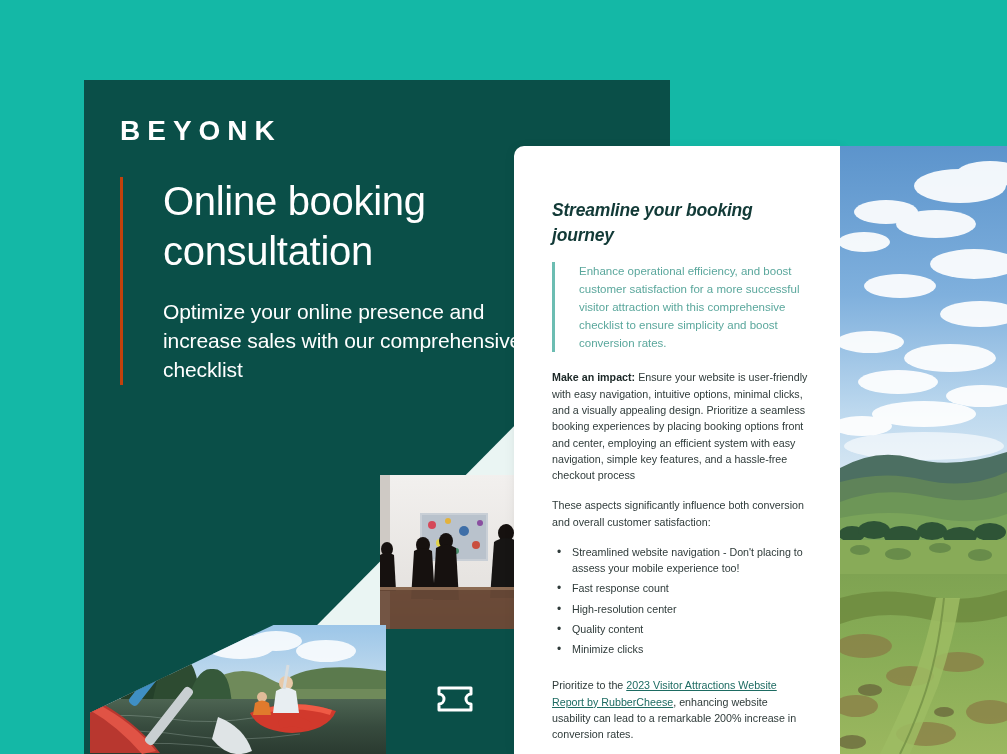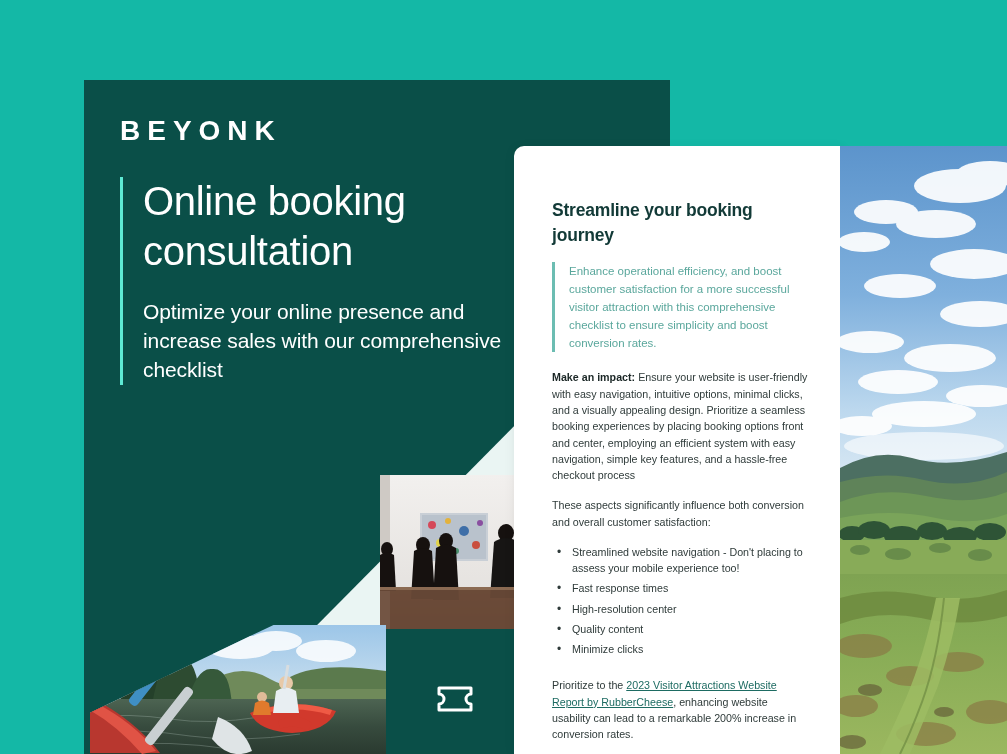--- a/index.html
+++ b/index.html
@@ -69,22 +69,22 @@
     line-height: 1;
     font-family: "Liberation Sans", sans-serif;
   }
 
   
   .headline-wrap {
     position: absolute;
     left: 36px;
     top: 97px;
     width: 420px;
-    padding-left: 20px;
-    border-left: 3px solid #5eead4;
+    padding-left: 40px;
+    border-left: 3px solid #c2410c;
   }
   .headline {
     color: #ffffff;
     font-size: 40px;
     font-weight: 400;
     line-height: 1.24;
     letter-spacing: -0.3px;
   }
   .subhead {
     margin-top: 22px;
@@ -135,24 +135,25 @@
     padding: 52px 38px 0 38px;
     overflow: hidden;
     box-shadow: -2px 0 10px rgba(0,0,0,0.05);
   }
   .card-title {
     color: #123a37;
     font-size: 17.5px;
     font-weight: 700;
     line-height: 1.42;
     letter-spacing: -0.2px;
+    font-style: italic;
   }
   .quote-block {
     margin-top: 14px;
-    padding-left: 14px;
+    padding-left: 24px;
     border-left: 3px solid #6cbdb2;
     color: #5aa79c;
     font-size: 11.5px;
     line-height: 1.58;
   }
   .section-heading {
     margin-top: 30px;
     color: #12332f;
     font-size: 16.5px;
     font-weight: 700;
@@ -345,21 +346,21 @@
 
     <div class="quote-block">Enhance operational efficiency, and boost customer satisfaction for a more successful visitor attraction with this comprehensive checklist to ensure simplicity and boost conversion rates.</div>
 
 
     <p class="body-para"><b>Make an impact:</b><span> Ensure your website is user-friendly with easy navigation, intuitive options, minimal clicks, and a visually appealing design. Prioritize a seamless booking experiences by placing booking options front and center, employing an efficient system with easy navigation, simple key features, and a hassle-free checkout process</span></p>
 
     <p class="body-para second">These aspects significantly influence both conversion and overall customer satisfaction:</p>
 
     <ul class="bullets">
       <li>Streamlined website navigation - Don't placing to assess your mobile experience too!</li>
-      <li>Fast response times</li>
+      <li>Fast response count</li>
       <li>High-resolution center</li>
       <li>Quality content</li>
       <li>Minimize clicks</li>
     </ul>
 
     <p class="footnote"><span>Prioritize to the </span><a href="#">2023 Visitor Attractions Website Report by RubberCheese</a><span>, enhancing website usability can lead to a remarkable 200% increase in conversion rates.</span></p>
   </div>
 
   <div class="photo-landscape">
     <svg width="167" height="608" viewBox="0 0 167 608" preserveAspectRatio="xMidYMid slice">

